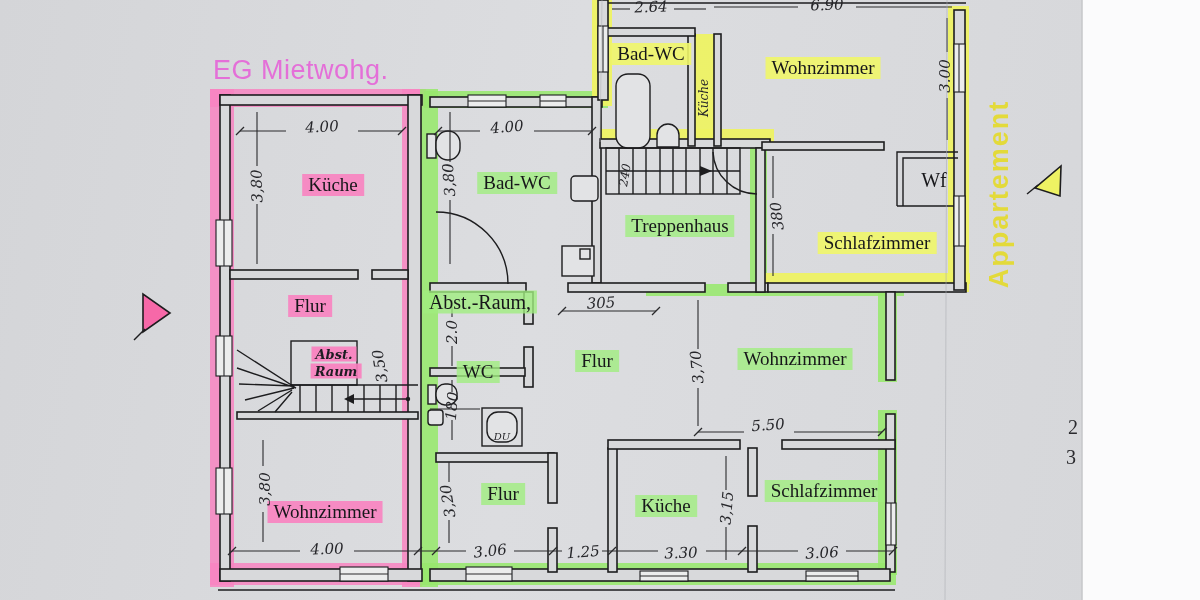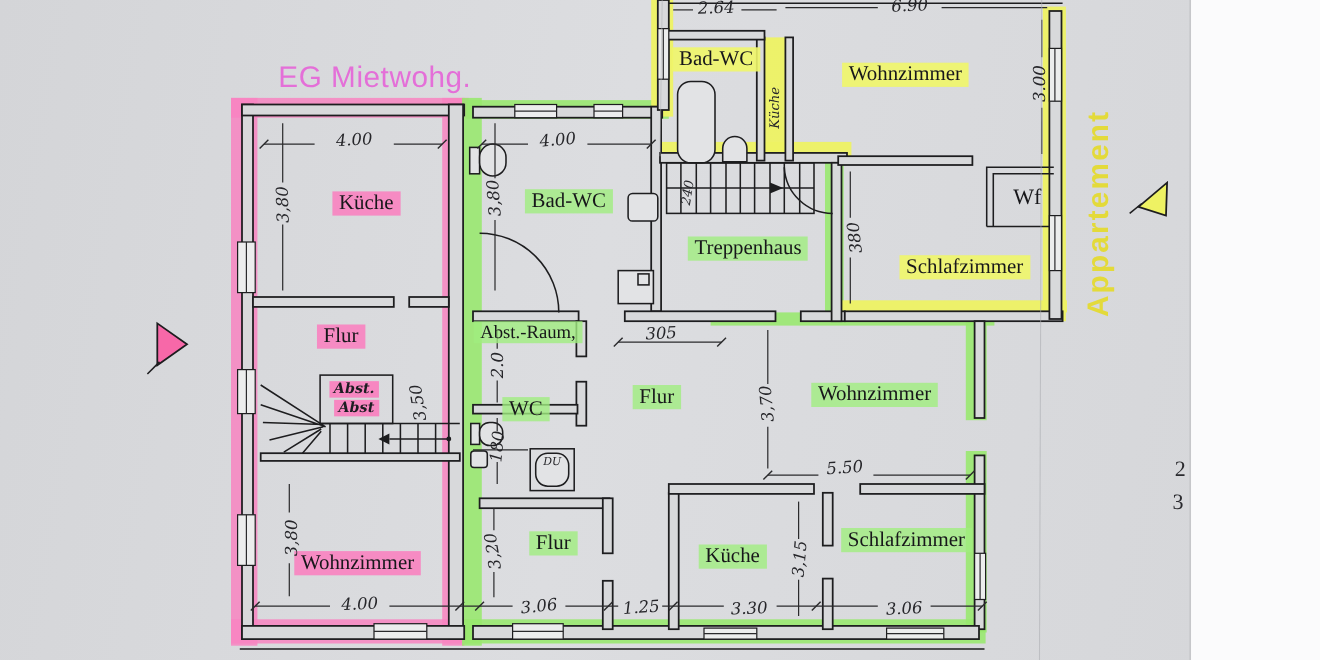--- a/index.html
+++ b/index.html
@@ -2,37 +2,37 @@
 <html><head>
 <meta charset="utf-8">
 <style>
   html,body{margin:0;padding:0;background:#9a9b9e;}
   .plan{position:relative;width:1200px;height:600px;overflow:hidden;
         background:linear-gradient(100deg,#d4d5d8,#dcdde0 45%,#d5d6d9);
         font-family:"Liberation Serif",serif;}
   .plan svg{position:absolute;left:0;top:0;z-index:1;}
   .lbl{position:absolute;transform:translate(-50%,-50%);font:19px "Liberation Serif",serif;
        color:#17171a;white-space:nowrap;z-index:3;}
-  .sm{font-size:17px;font-family:Liberation Serif, serif;}
+  .sm{font-size:20px;font-family:Liberation Serif, serif;}
   .hl-pink{background:rgba(250,125,190,.85);padding:0 6px;}
   .hl-green{background:rgba(160,238,128,.8);padding:0 6px;}
   .hl-yellow{background:rgba(240,246,105,.9);padding:0 6px;}
   .dim{position:absolute;transform:translate(-50%,-50%) rotate(var(--r,0deg));
        font:italic 15px "DejaVu Serif",serif;color:#26262a;white-space:nowrap;z-index:3;}
   .title{position:absolute;left:213px;top:55px;font:27px "Liberation Sans",sans-serif;
-         color:#e46fd8;letter-spacing:.5px;z-index:3;margin-left:40px;}
+         color:#e46fd8;letter-spacing:.5px;z-index:3;}
   .abst{position:absolute;transform:translate(-50%,-50%);font:bold italic 13px "DejaVu Serif",serif;
-        color:#1d1d22;background:rgba(250,125,190,.9);padding:0 4px;z-index:3;white-space:nowrap;}
+        color:#1d1d22;background:rgba(250,125,190,.9);padding:0 4px;z-index:3;white-space:nowrap;margin-left:12px;}
   .appartement{position:absolute;left:999px;top:194px;transform:translate(-50%,-50%) rotate(-90deg);
         font:bold 27px "Liberation Sans",sans-serif;color:#e3da3a;letter-spacing:2px;z-index:3;white-space:nowrap;}
   .kvert{position:absolute;left:704px;top:98px;transform:translate(-50%,-50%) rotate(-90deg);
         font:italic 12px "DejaVu Serif",serif;color:#26262a;z-index:3;}
   .wf{position:absolute;left:934px;top:180px;transform:translate(-50%,-50%);
       font:20px "Liberation Serif",serif;color:#17171a;z-index:3;text-align:center;}
-  .du{position:absolute;left:502px;top:420px;transform:translate(-50%,-50%);
+  .du{position:absolute;left:502px;top:436px;transform:translate(-50%,-50%);
       font:italic 10px "DejaVu Serif",serif;color:#26262a;z-index:3;text-align:right;}
   .edge{position:absolute;width:12px;overflow:hidden;transform:translateY(-50%);
         font:20px "Liberation Serif",serif;color:#2a2a2e;z-index:2;}
   
   .glowP{fill:#f884c1;opacity:.85}
   .glowG{fill:#97e86d;opacity:.88}
   .glowY{fill:#eef263;opacity:.95}
   .wall{fill:#d8d9db;stroke:#1d1d1f;stroke-width:1.6}
   .ln2{stroke:#1d1d1f;stroke-width:1.4;fill:none}
   .thin{stroke:#2a2a2c;stroke-width:1.1;fill:none}
@@ -270,21 +270,21 @@
   <line x1="602" y1="0" x2="600" y2="142" stroke="#aeb0b4" stroke-width="1" opacity=".5"></line>
   <rect x="1082" y="0" width="118" height="600" fill="#fbfbfc"></rect>
   <line x1="1082" y1="0" x2="1082" y2="600" stroke="#c6c7ca" stroke-width="1.5"></line>
 </svg>
 
 <div class="title">EG Mietwohg.</div>
 
 <span class="lbl hl-pink" style="left:333px;top:185px">Küche</span>
 <span class="lbl hl-pink" style="left:310px;top:306px">Flur</span>
 <span class="abst" style="left:322px;top:354px">Abst.</span>
-<span class="abst" style="left:324px;top:371px">Abst</span>
+<span class="abst" style="left:324px;top:371px">Raum</span>
 <span class="lbl hl-pink" style="left:325px;top:512px">Wohnzimmer</span>
 
 <span class="lbl hl-green" style="left:517px;top:183px">Bad-WC</span>
 <span class="lbl hl-green sm" style="left:480px;top:302px">Abst.-Raum,</span>
 <span class="lbl hl-green" style="left:478px;top:372px">WC</span>
 <span class="lbl hl-green" style="left:597px;top:361px">Flur</span>
 <span class="lbl hl-green" style="left:680px;top:226px">Treppenhaus</span>
 <span class="lbl hl-green" style="left:795px;top:359px">Wohnzimmer</span>
 <span class="lbl hl-green" style="left:503px;top:494px">Flur</span>
 <span class="lbl hl-green" style="left:666px;top:506px">Küche</span>

